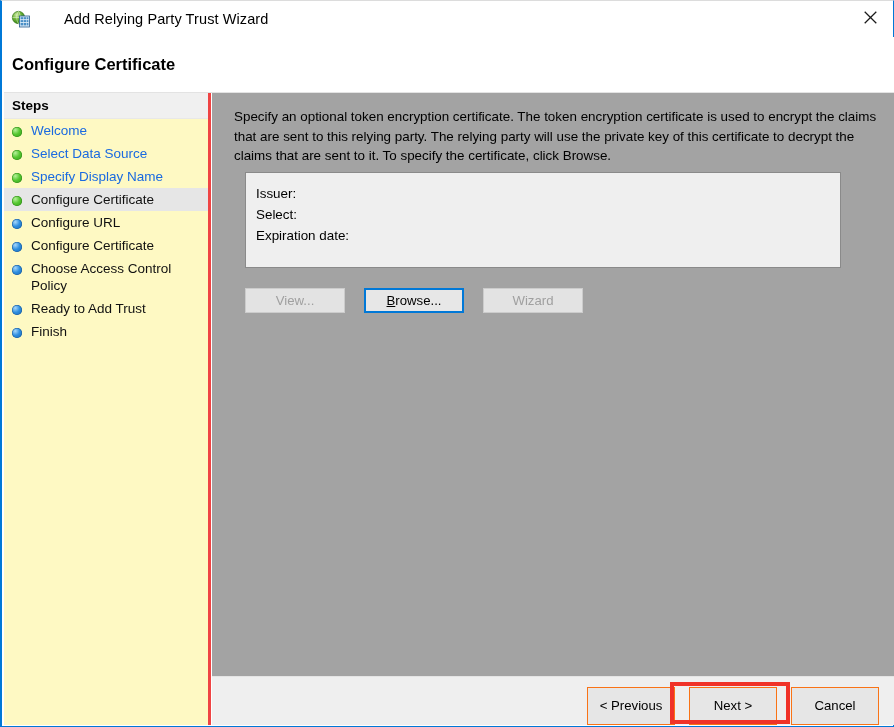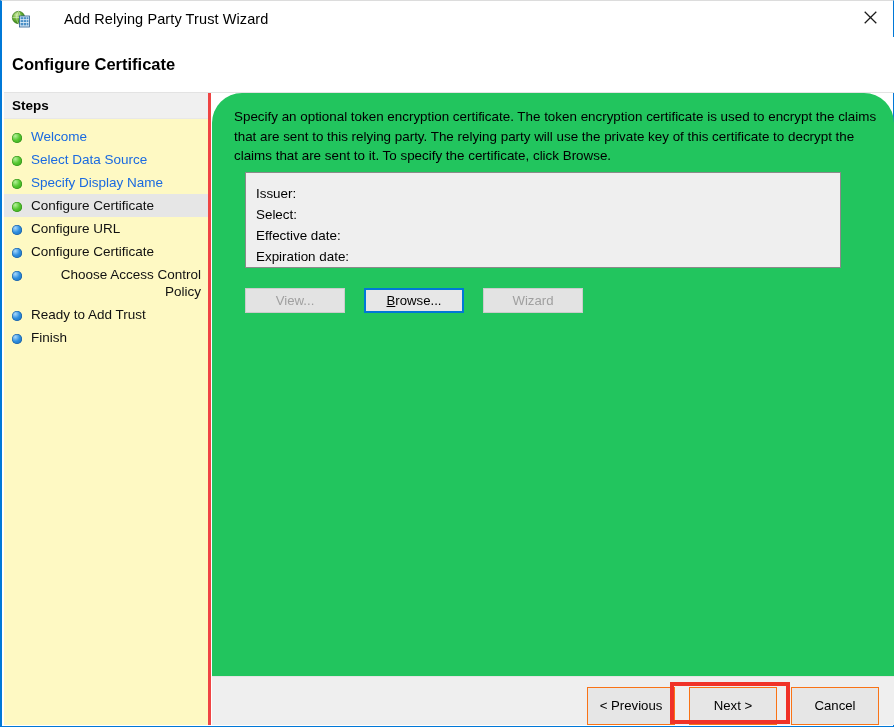--- a/index.html
+++ b/index.html
@@ -112,22 +112,20 @@
     align-items: center;
     padding-left: 8px;
     box-sizing: border-box;
   }
   #steps-header span {
     font-weight: bold;
     font-size: 13.5px;
     color: #000000;
   }
   #steps-list {
-    padding-top: 6px;
-    text-align: right;
   }
   .step {
     position: relative;
     display: flex;
     align-items: flex-start;
     padding: 3px 6px 3px 8px;
     min-height: 22px;
     box-sizing: border-box;
   }
   .step.current {
@@ -161,22 +159,21 @@
     color: #111111;
   }
 
   
   #main {
     position: absolute;
     left: 208px;
     top: 0;
     right: 0;
     bottom: 0;
-    background: #22c55e;
-    border-radius: 30px;
+    background: #a3a3a3;
   }
   #intro-text {
     position: absolute;
     left: 22px;
     top: 14px;
     width: 652px;
     font-size: 13.4px;
     line-height: 19.5px;
     color: #000000;
   }
@@ -369,24 +366,20 @@
       <div id="cert-box">
         <div class="cert-row">
           <span>Issuer:</span>
           <span></span>
         </div>
         <div class="cert-row">
           <span>Select:</span>
           <span></span>
         </div>
         <div class="cert-row">
-          <span>Effective date:</span>
-          <span></span>
-        </div>
-        <div class="cert-row">
           <span>Expiration date:</span>
           <span></span>
         </div>
       </div>
 
       <div id="cert-buttons">
         <button class="win-btn disabled">
           <span>View...</span>
         </button>
         <button class="win-btn focused">

